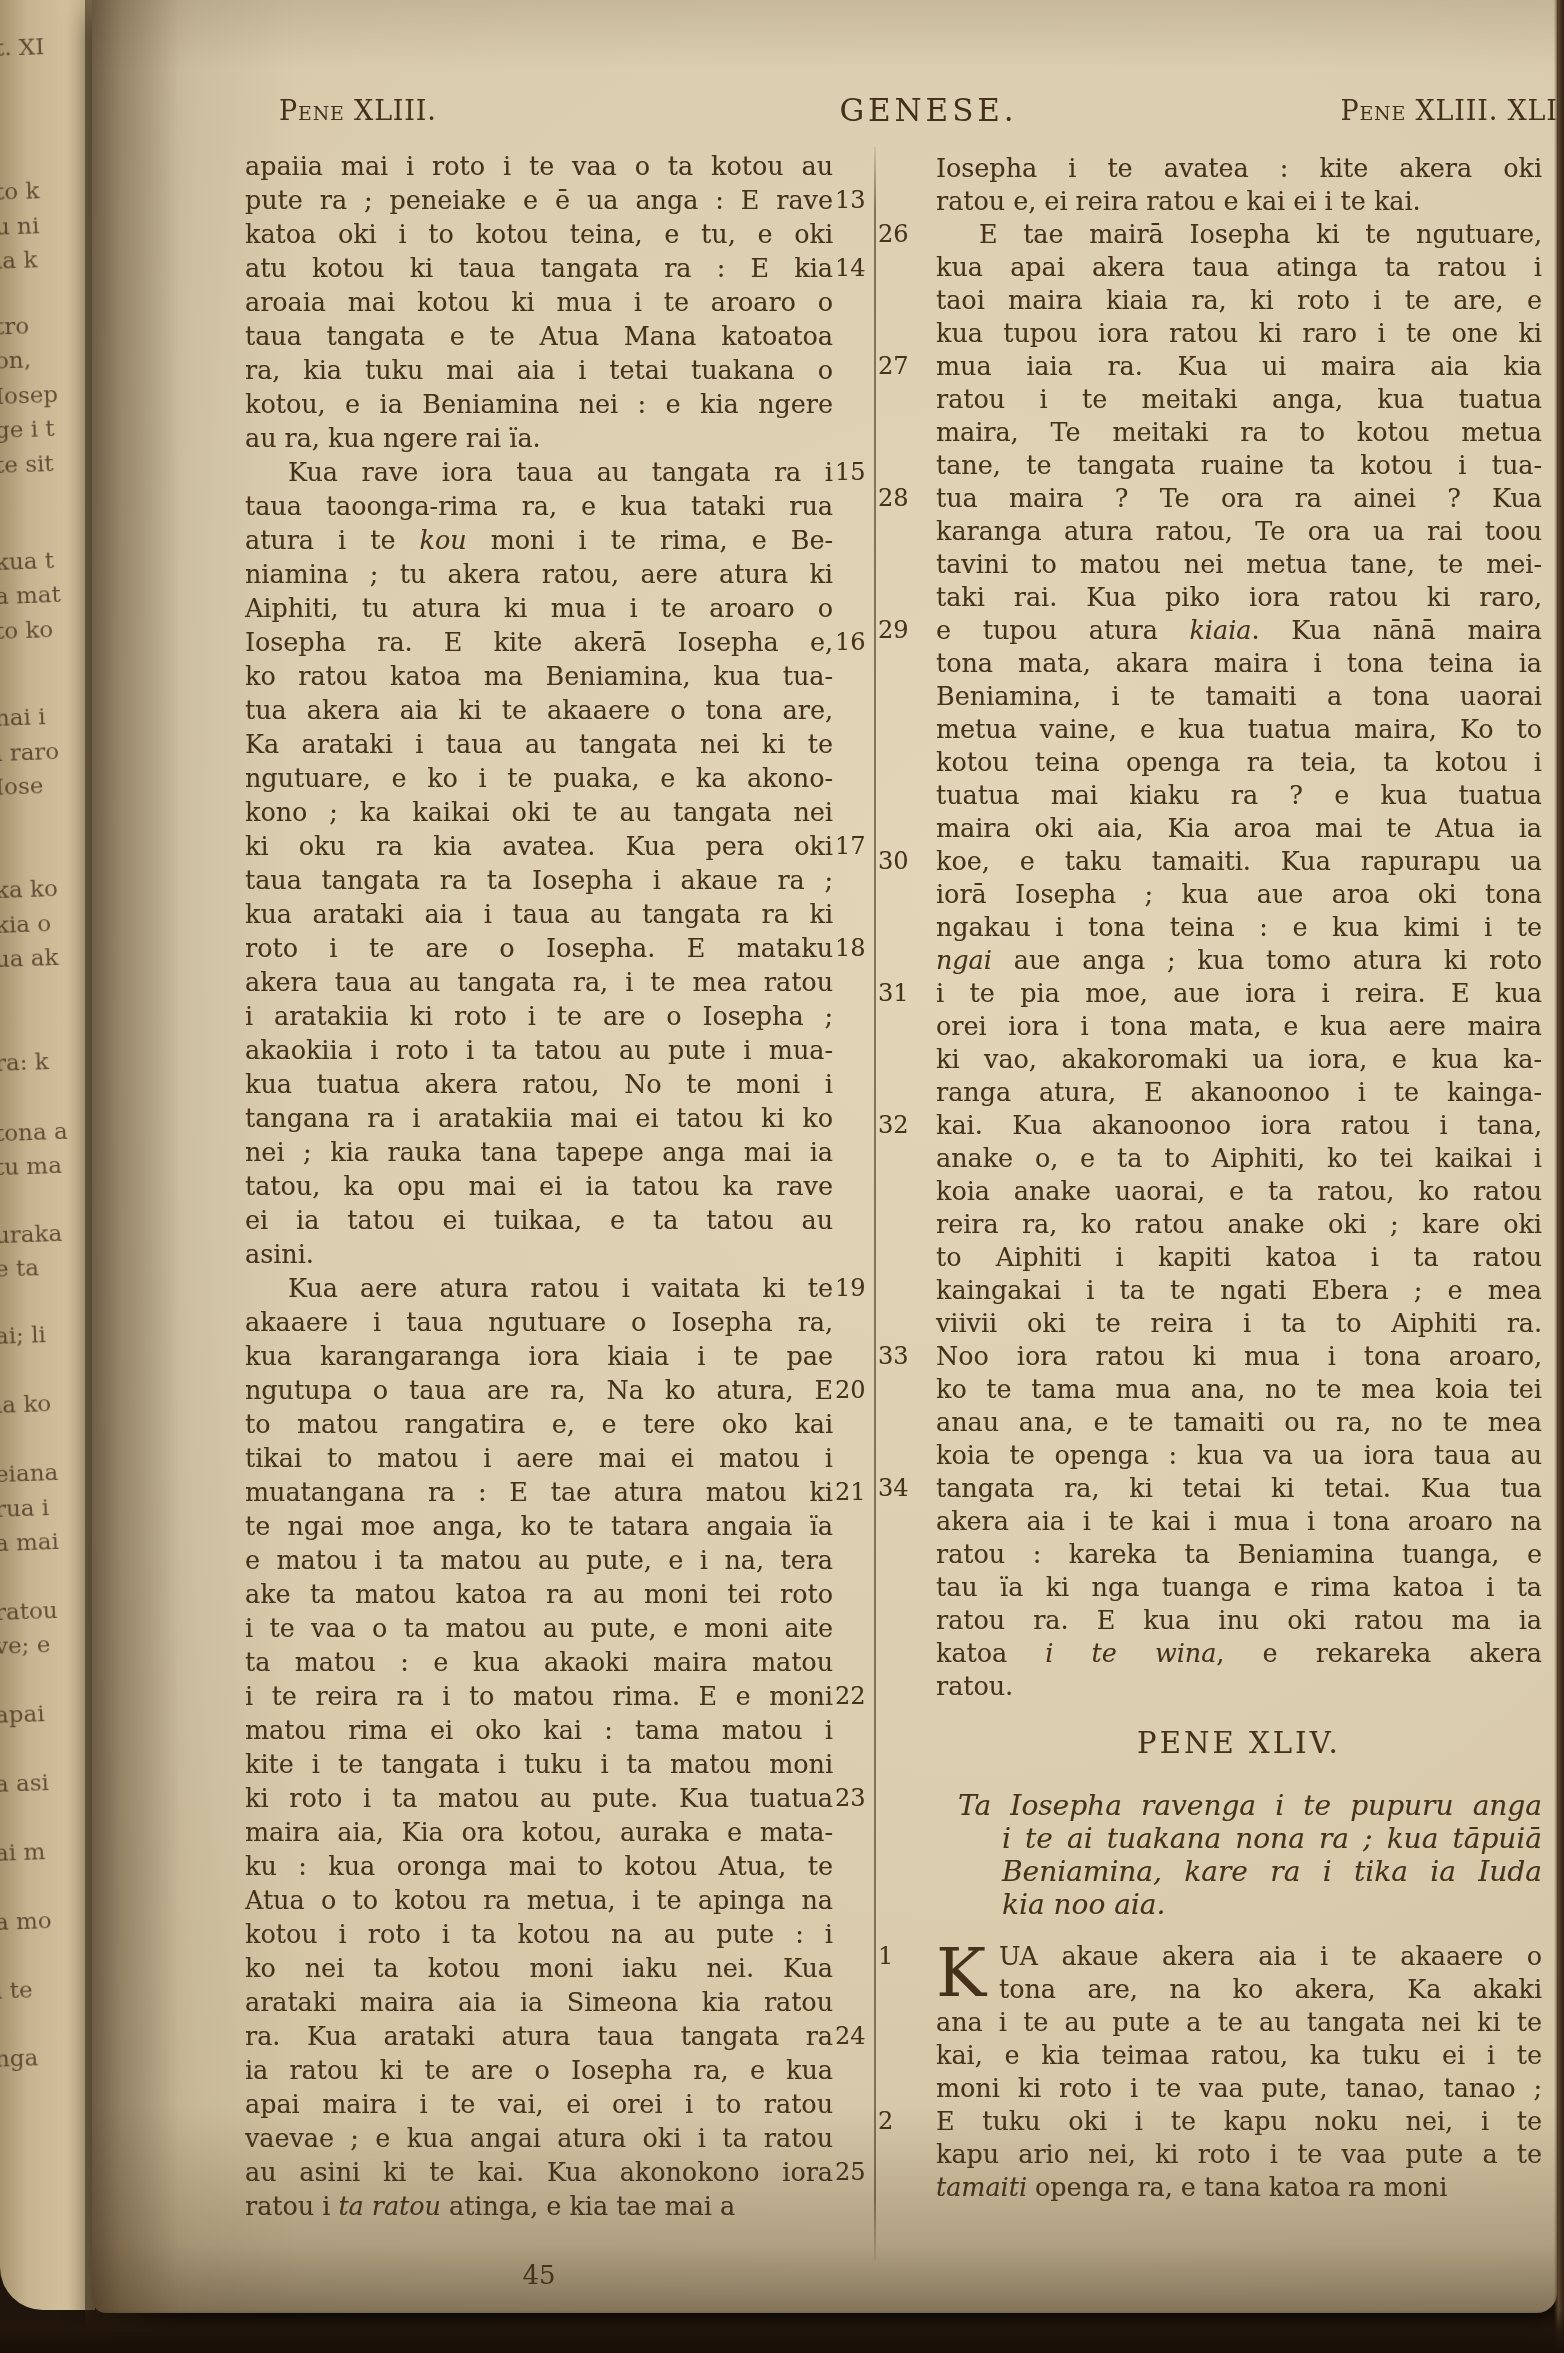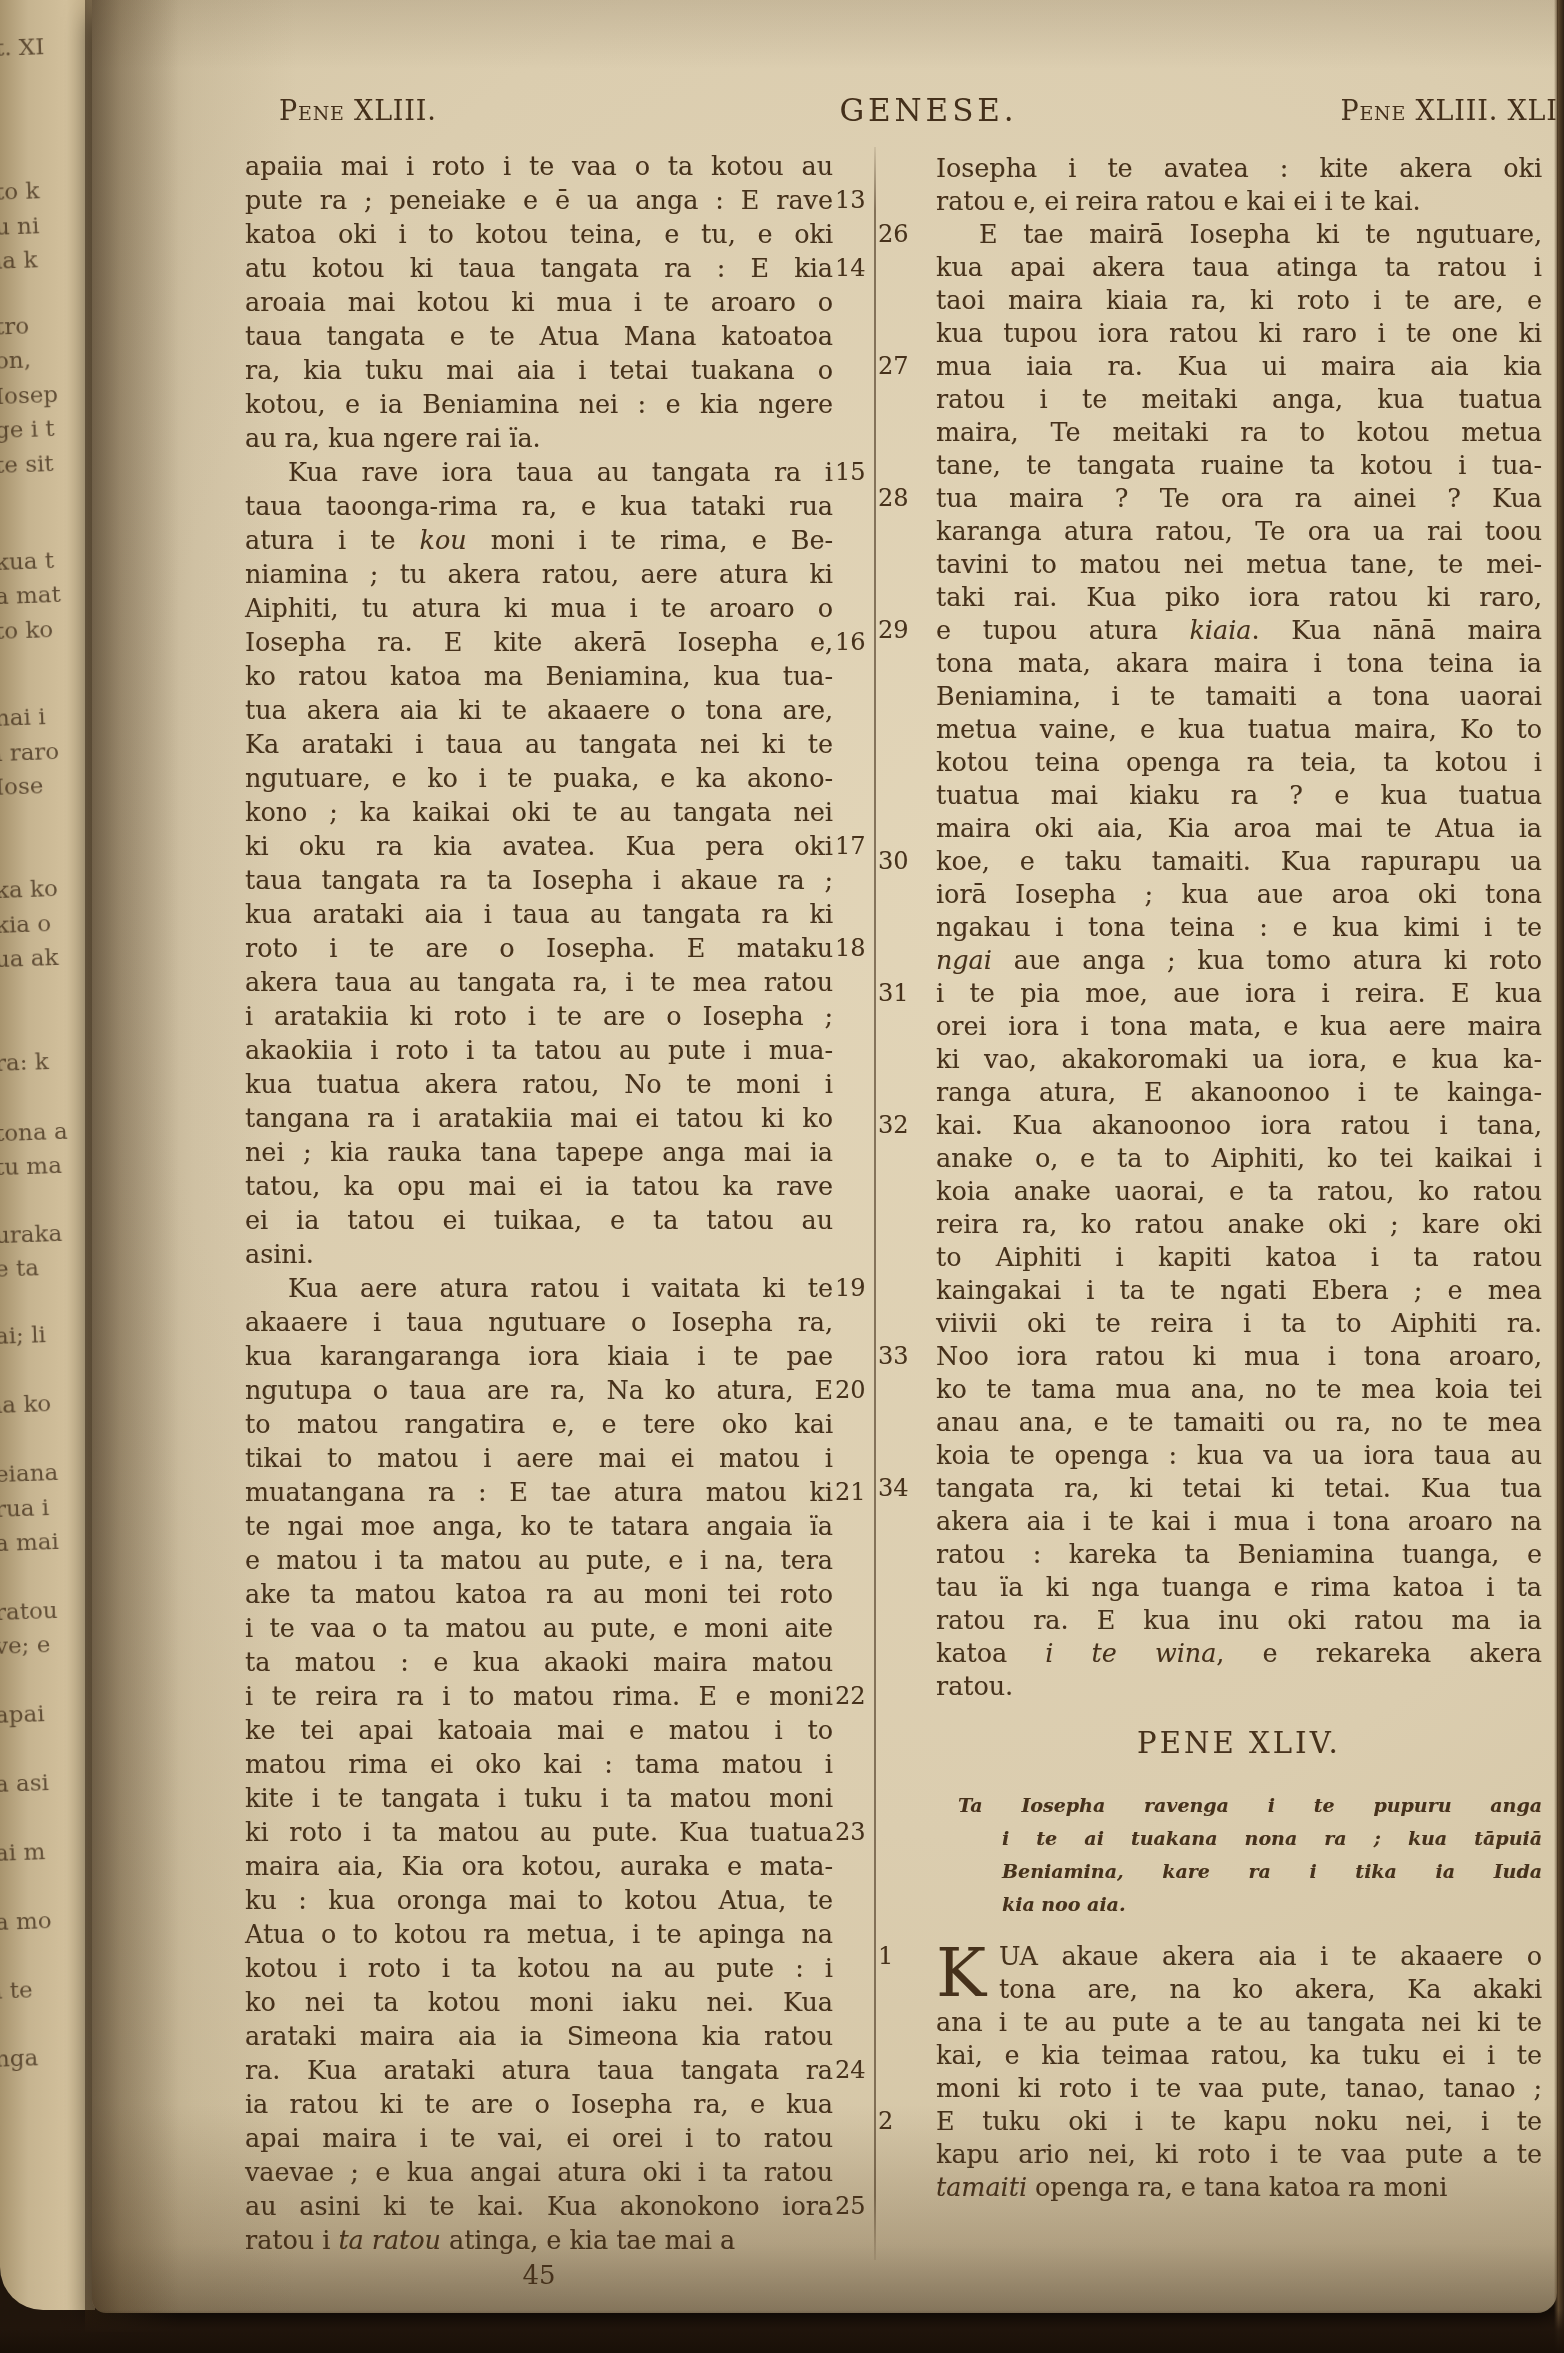--- a/index.html
+++ b/index.html
@@ -44,22 +44,22 @@
   .line.indent{padding-left:43px;}
   .line.capline{padding-left:63px;}
   .vnum{position:absolute;top:0;font-size:24px;color:#46311b;text-align:center;
     text-shadow:0.3px 0.4px 0 rgba(80,58,32,.28);}
   .col-left .vnum{right:-44px;width:42px;text-align:right;}
   .col-right .vnum{left:-58px;width:47px;}
   .dropcap{position:absolute;left:0;top:3.1px;font-size:67px;line-height:61px;color:#46311b;}
   
   .chap-head{height:36px;line-height:36px;margin-top:22px;margin-bottom:28px;
     text-align:center;font-size:29px;letter-spacing:3.1px;color:#46311b;}
-  .summary-line{position:relative;font-size:19px;height:33px;line-height:33px;
-    font-style:italic;white-space:nowrap;text-align:justify;text-align-last:justify;font-weight:bold;}
+  .summary-line{position:relative;font-size:28px;height:33px;line-height:33px;
+    font-style:italic;white-space:nowrap;text-align:justify;text-align-last:justify;}
   .summary-line.first{padding-left:22px;}
   .summary-line.cont{padding-left:66px;}
   .summary-line.end{text-align-last:left;}
   .gap-before-verse{height:19px;}
   
   .folio{position:absolute;left:153px;top:2260px;width:588px;text-align:center;
     font-size:26px;color:#46311b;z-index:5;}
   
   .right-edge{position:absolute;right:0;top:0;width:11px;height:2354px;
     background:linear-gradient(90deg,rgba(0,0,0,0),#5a452c 40%,#241810 100%);z-index:6;}
@@ -161,21 +161,20 @@
         <div class="line">ngutupa o taua are ra, Na ko atura, E<span class="vnum">20</span></div>
         <div class="line">to matou rangatira e, e tere oko kai</div>
         <div class="line">tikai to matou i aere mai ei matou i</div>
         <div class="line">muatangana ra : E tae atura matou ki<span class="vnum">21</span></div>
         <div class="line">te ngai moe anga, ko te tatara angaia ïa</div>
         <div class="line">e matou i ta matou au pute, e i na, tera</div>
         <div class="line">ake ta matou katoa ra au moni tei roto</div>
         <div class="line">i te vaa o ta matou au pute, e moni aite</div>
         <div class="line">ta matou : e kua akaoki maira matou</div>
         <div class="line">i te reira ra i to matou rima.  E e moni<span class="vnum">22</span></div>
-        <div class="line">ke tei apai katoaia mai e matou i to</div>
         <div class="line">matou rima ei oko kai : tama matou i</div>
         <div class="line">kite i te tangata i tuku i ta matou moni</div>
         <div class="line">ki roto i ta matou au pute.  Kua tuatua<span class="vnum">23</span></div>
         <div class="line">maira aia, Kia ora kotou, auraka e mata-</div>
         <div class="line">ku : kua oronga mai to kotou Atua, te</div>
         <div class="line">Atua o to kotou ra metua, i te apinga na</div>
         <div class="line">kotou i roto i ta kotou na au pute : i</div>
         <div class="line">ko nei ta kotou moni iaku nei.  Kua</div>
         <div class="line">arataki maira aia ia Simeona kia ratou</div>
         <div class="line">ra.  Kua arataki atura taua tangata ra<span class="vnum">24</span></div>

